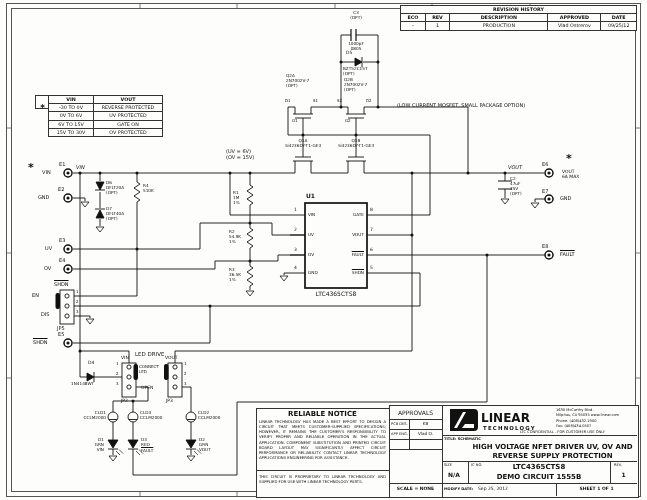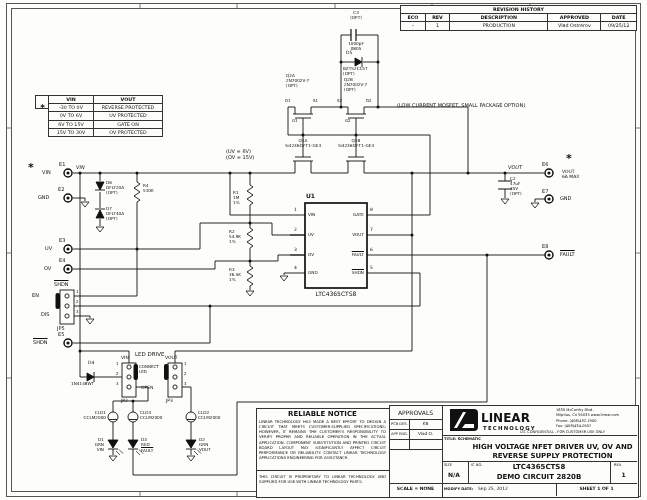--- a/index.html
+++ b/index.html
@@ -411,21 +411,21 @@
 <div class="lbl f7 b ctr" style="left:442px;top:443px;width:221px">HIGH VOLTAGE NFET DRIVER UV, OV AND
 REVERSE SUPPLY PROTECTION</div>
 <div class="hline" style="left:442px;top:461px;width:195px"></div>
 
 <div class="vline" style="left:468px;top:461px;height:22px"></div>
 <div class="vline" style="left:610px;top:461px;height:22px"></div>
 <div class="tinylbl" style="left:444px;top:463px">SIZE</div>
 <div class="lbl f6 b" style="left:448px;top:471px">N/A</div>
 <div class="tinylbl" style="left:471px;top:463px">IC NO.</div>
 <div class="lbl f7 b ctr" style="left:468px;top:463px;width:142px">LTC4365CTS8</div>
-<div class="lbl f7 b ctr" style="left:468px;top:473px;width:142px">DEMO CIRCUIT 2820B</div>
+<div class="lbl f7 b ctr" style="left:468px;top:473px;width:142px">DEMO CIRCUIT 1555B</div>
 <div class="tinylbl" style="left:614px;top:463px">REV.</div>
 <div class="lbl f6 b ctr" style="left:610px;top:471px;width:27px">1</div>
 <div class="hline" style="left:442px;top:483px;width:195px"></div>
 
 <div class="vline" style="left:556px;top:483px;height:13px"></div>
 <div class="tinylbl b" style="left:444px;top:487px">MODIFY DATE:</div>
 <div class="lbl f45" style="left:478px;top:486px">Sep 25, 2012</div>
 <div class="lbl f45 b ctr" style="left:556px;top:486px;width:81px">SHEET 1 OF 1</div>
 
 </body></html>

